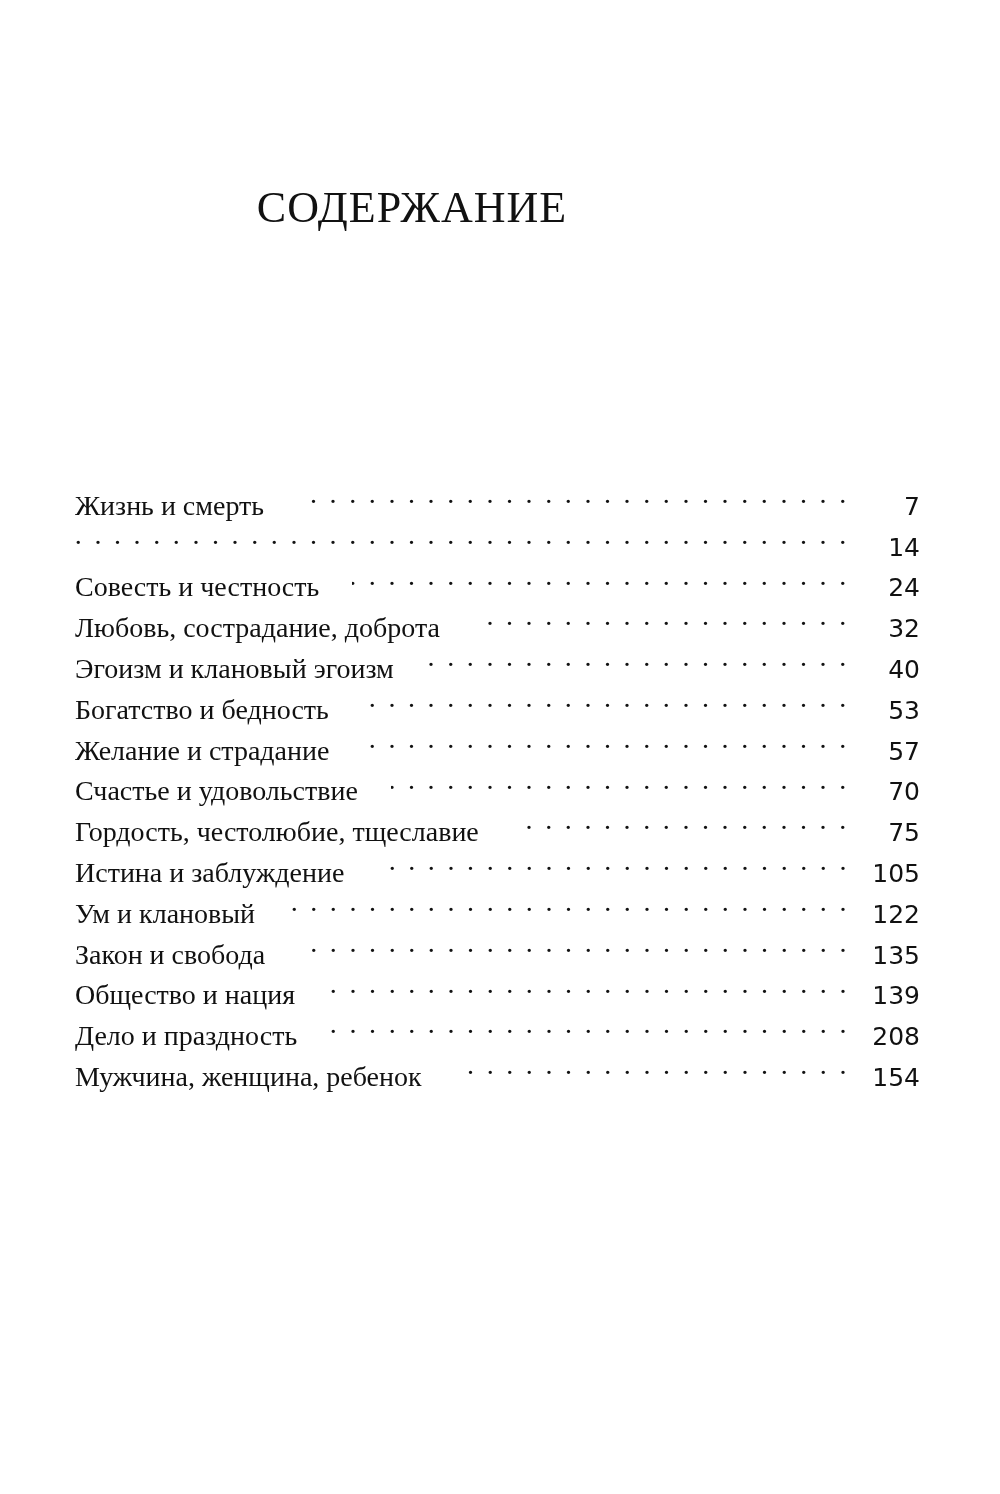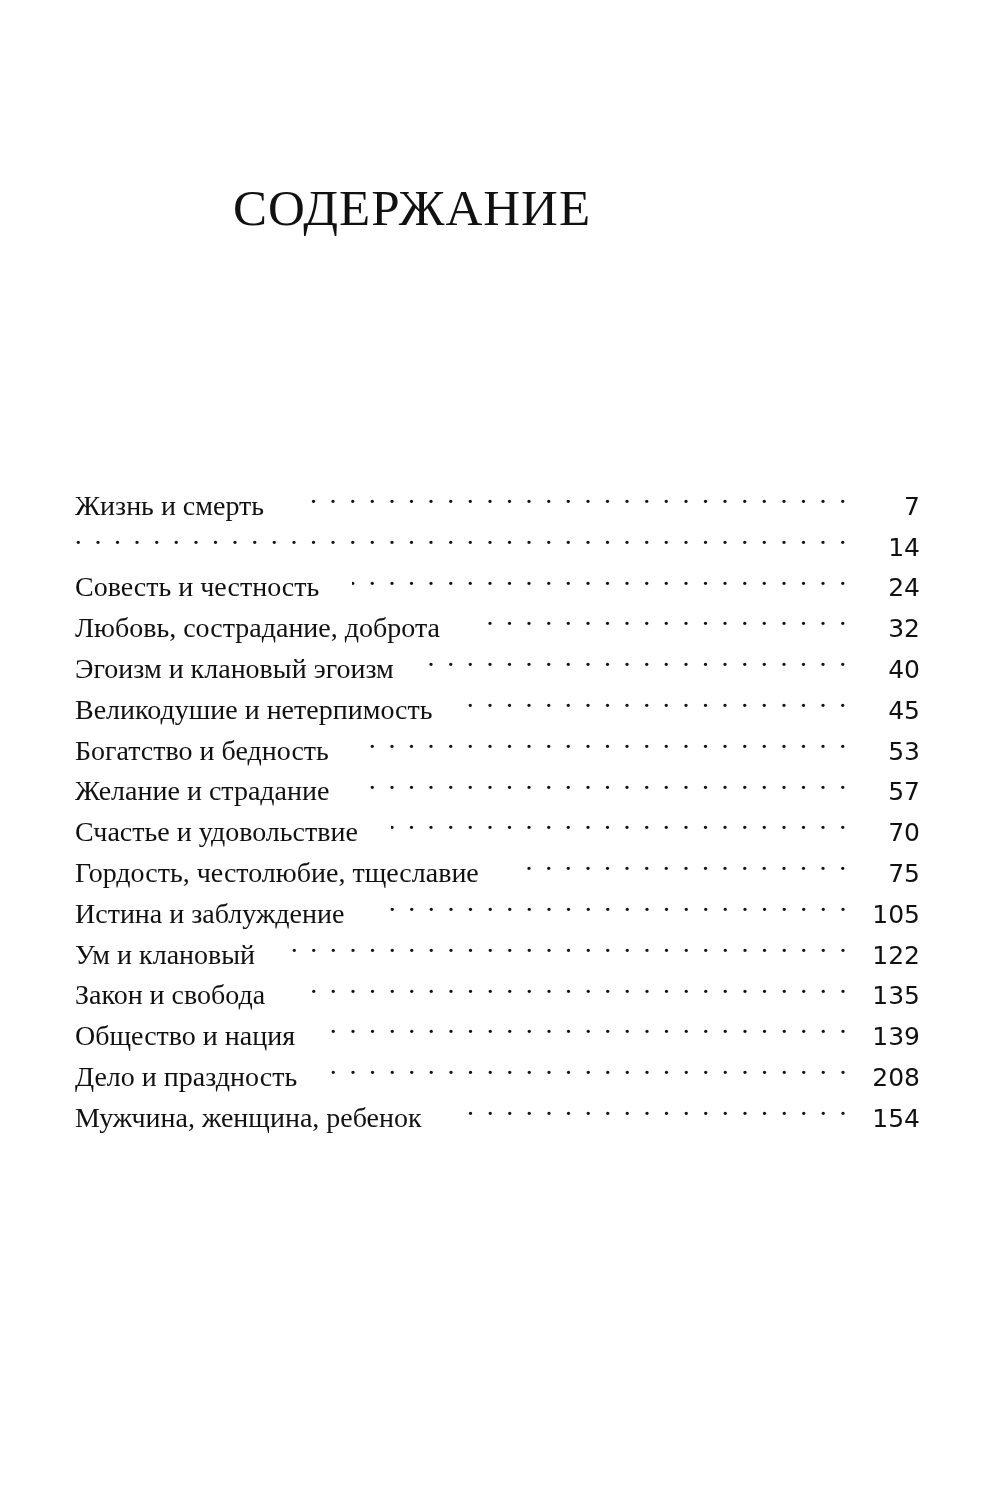--- a/index.html
+++ b/index.html
@@ -14,21 +14,21 @@
       overflow: hidden;
       color: #111111;
       font-family: "Liberation Serif", "DejaVu Serif", serif;
     }
     .page-title {
       position: absolute;
       top: 178px;
       left: 0;
       width: 824px;
       text-align: center;
-      font-size: 51px;
+      font-size: 44px;
       letter-spacing: 1px;
       line-height: 60px;
       font-weight: normal;
       margin: 0;
     }
     .toc {
       position: absolute;
       top: 474px;
       left: 75px;
       width: 845px;
@@ -99,25 +99,20 @@
     <span class="toc-title">Любовь, сострадание, доброта</span>
     <span class="toc-leader"></span>
     <span class="toc-page">32</span>
   </li>
   <li class="toc-row">
     <span class="toc-title">Эгоизм и клановый эгоизм</span>
     <span class="toc-leader"></span>
     <span class="toc-page">40</span>
   </li>
   <li class="toc-row">
-    <span class="toc-title">Великодушие и нетерпимость</span>
-    <span class="toc-leader"></span>
-    <span class="toc-page">45</span>
-  </li>
-  <li class="toc-row">
     <span class="toc-title">Богатство и бедность</span>
     <span class="toc-leader"></span>
     <span class="toc-page">53</span>
   </li>
   <li class="toc-row">
     <span class="toc-title">Желание и страдание</span>
     <span class="toc-leader"></span>
     <span class="toc-page">57</span>
   </li>
   <li class="toc-row">

